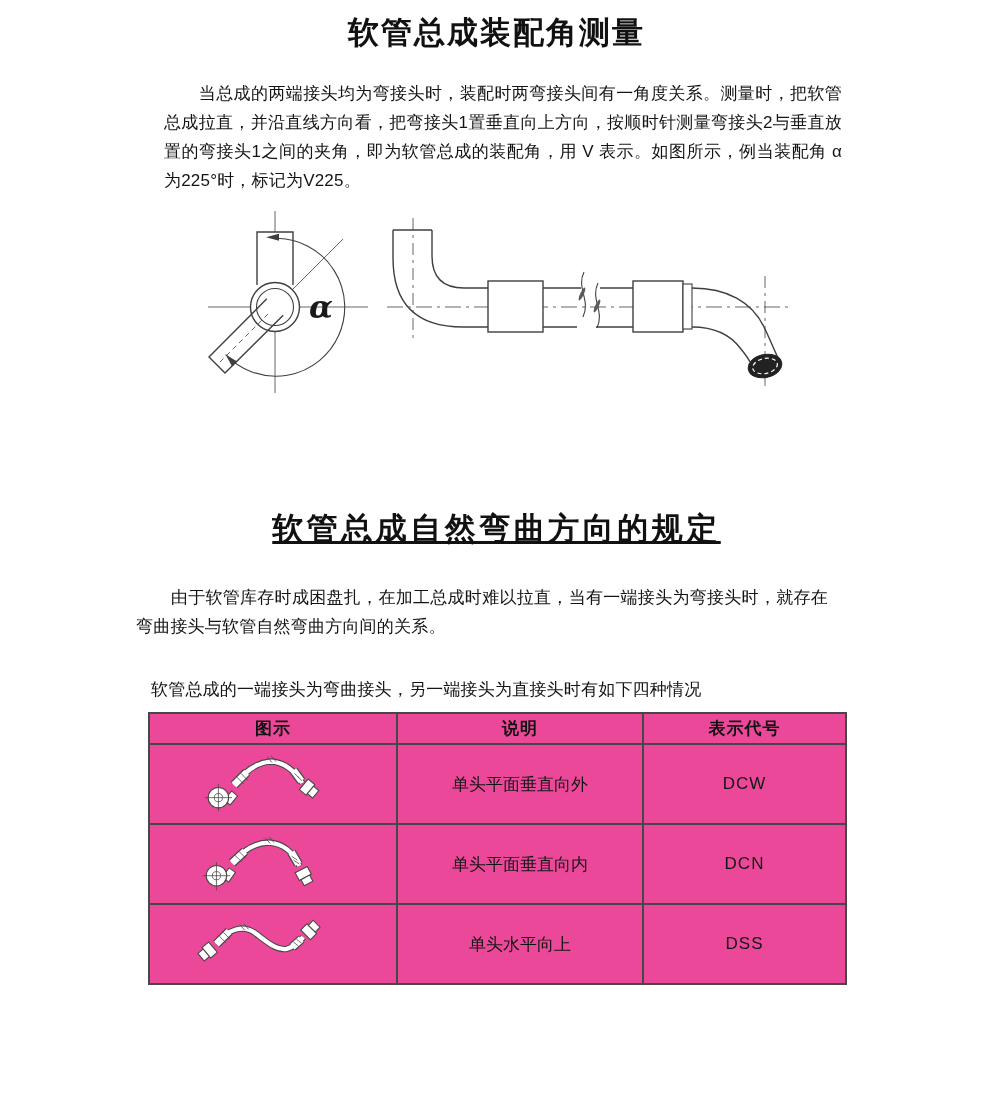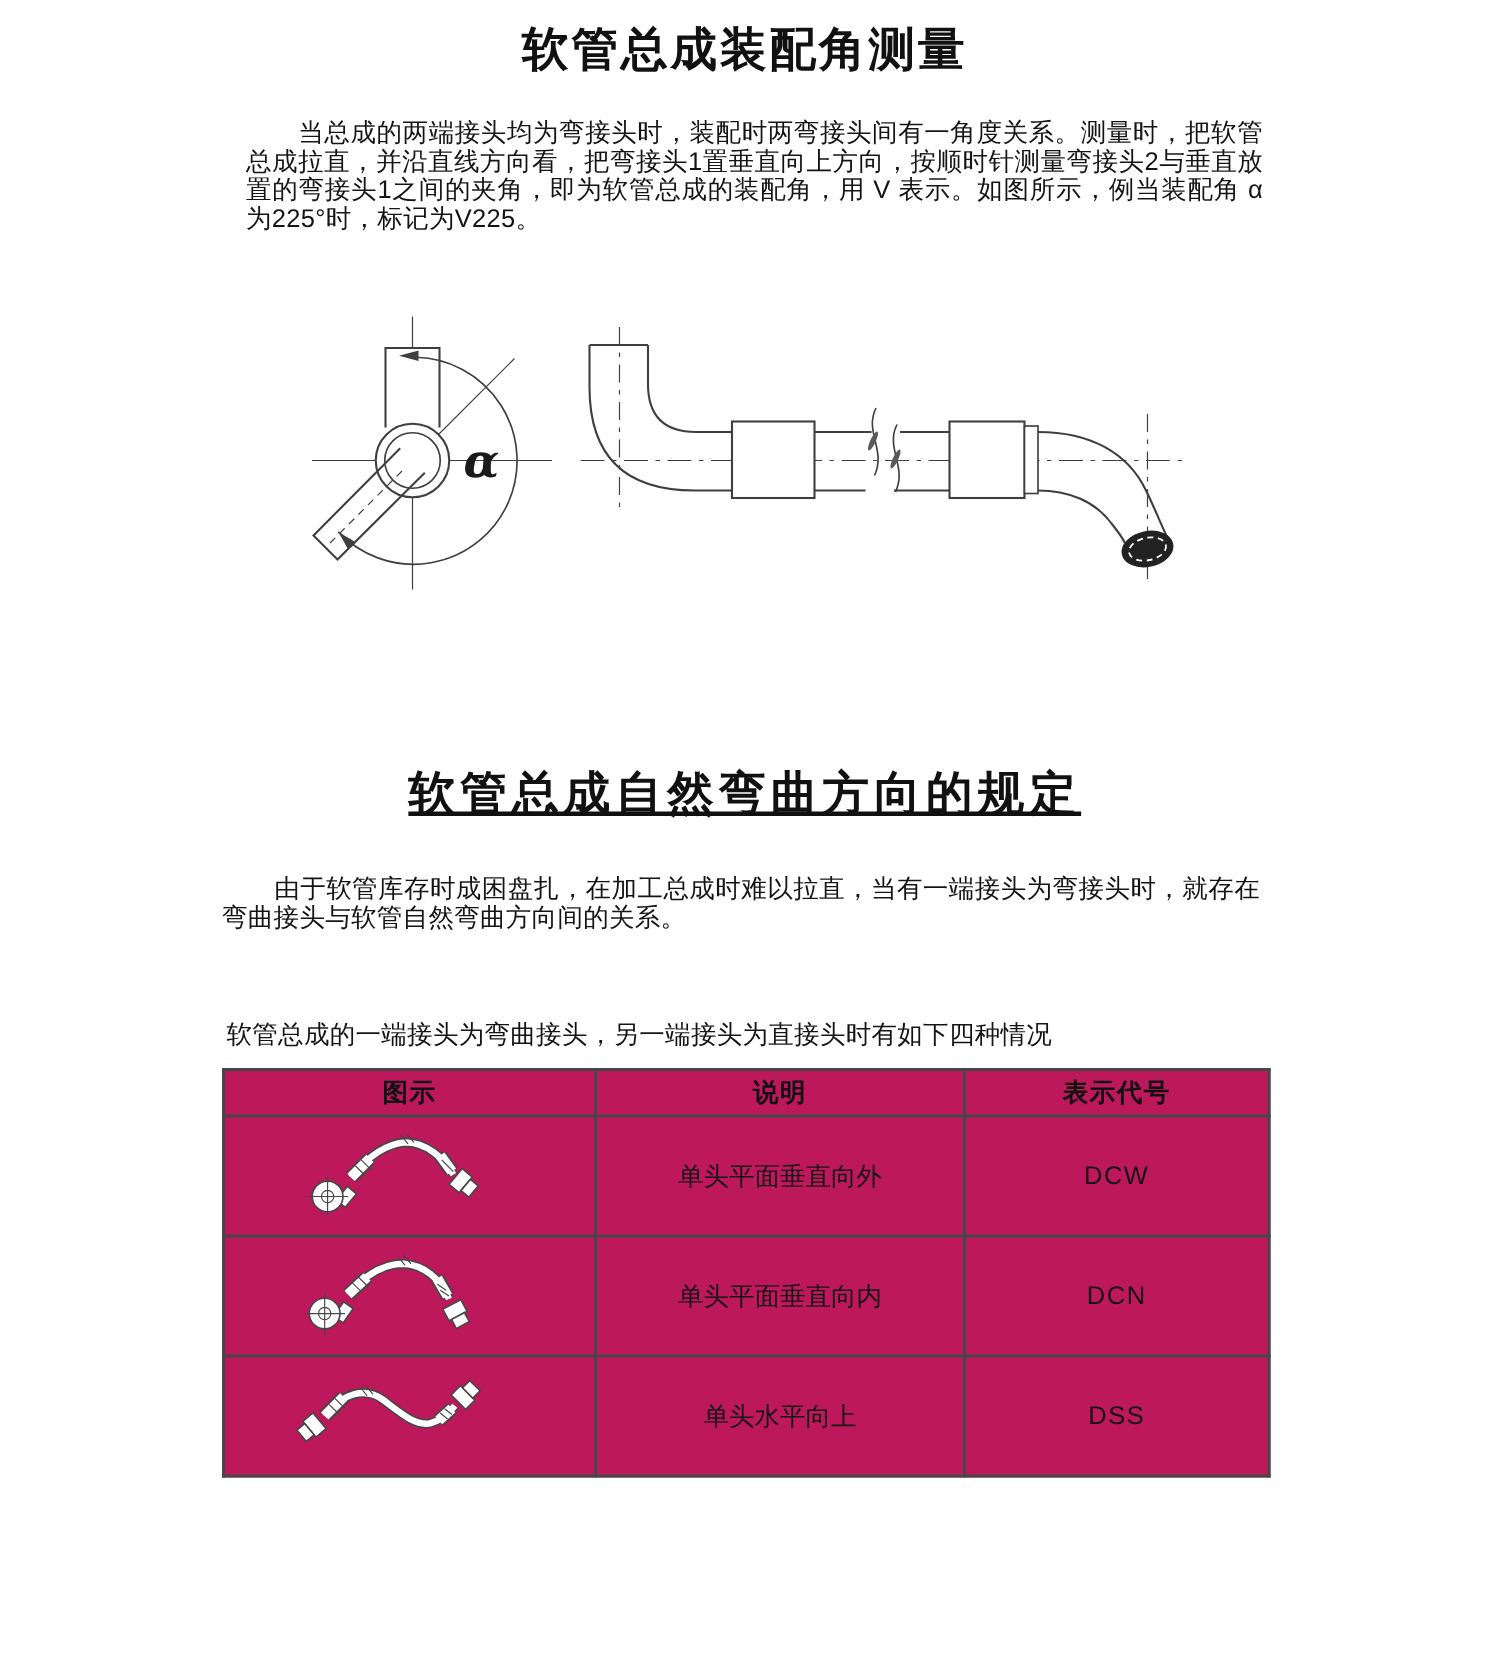--- a/index.html
+++ b/index.html
@@ -8,46 +8,46 @@
     font-family:"Liberation Sans","DejaVu Sans",sans-serif;color:#161616;
     overflow:hidden;
   }
   .h1{
     position:absolute;left:0;width:993px;text-align:center;
     font-weight:bold;color:#111;
   }
   .title1{top:12px;font-size:31px;letter-spacing:2px;}
   .title2{top:508px;font-size:31px;letter-spacing:3.5px;text-decoration:underline;}
   .para{
-    position:absolute;font-size:17px;line-height:19px;letter-spacing:0.2px;
+    position:absolute;font-size:17px;line-height:29px;letter-spacing:0.2px;
     color:#141414;text-align:justify;
   }
   .para1{left:164px;top:79px;width:678px;text-indent:2.05em;}
-  .para2a{left:148px;top:583px;width:692px;text-indent:2.05em;}
+  .para2a{left:136px;top:583px;width:692px;text-indent:2.05em;}
   .para2b{left:148px;top:637px;width:692px;text-indent:2.05em;}
   .table-intro{
     position:absolute;left:151px;top:678px;width:720px;
     font-size:17px;letter-spacing:0.2px;color:#141414;
   }
   .fig{position:absolute;}
   .fig-left{left:190px;top:205px;}
   .fig-right{left:385px;top:210px;}
   svg .ln{stroke:#3f3f3f;fill:none;}
   svg .thick{stroke-width:1.4;}
   svg .med{stroke-width:1.1;}
   svg .thin{stroke-width:0.8;}
   svg .whitefill{fill:#ffffff;}
   svg .arrow{fill:#3f3f3f;stroke:none;}
   .alpha-label{
     font-family:"DejaVu Serif","Liberation Serif",serif;
     font-style:italic;font-weight:bold;font-size:31px;fill:#1a1a1a;
   }
   table.spec{
     position:absolute;left:148px;top:712px;width:697px;
-    border-collapse:collapse;table-layout:fixed;background:#be185d;
+    border-collapse:collapse;table-layout:fixed;background:#ec4899;
   }
   table.spec th,table.spec td{
     border:2px solid #474747;text-align:center;vertical-align:middle;
     padding:0;overflow:hidden;
   }
   table.spec th{height:29px;font-size:17px;font-weight:bold;color:#111;letter-spacing:1px;}
   table.spec td{height:78px;font-size:17px;color:#141414;}
   td.cell-code{font-size:17px;letter-spacing:1px;}
   td.cell-illu svg{display:block;margin:0 auto;}
   

